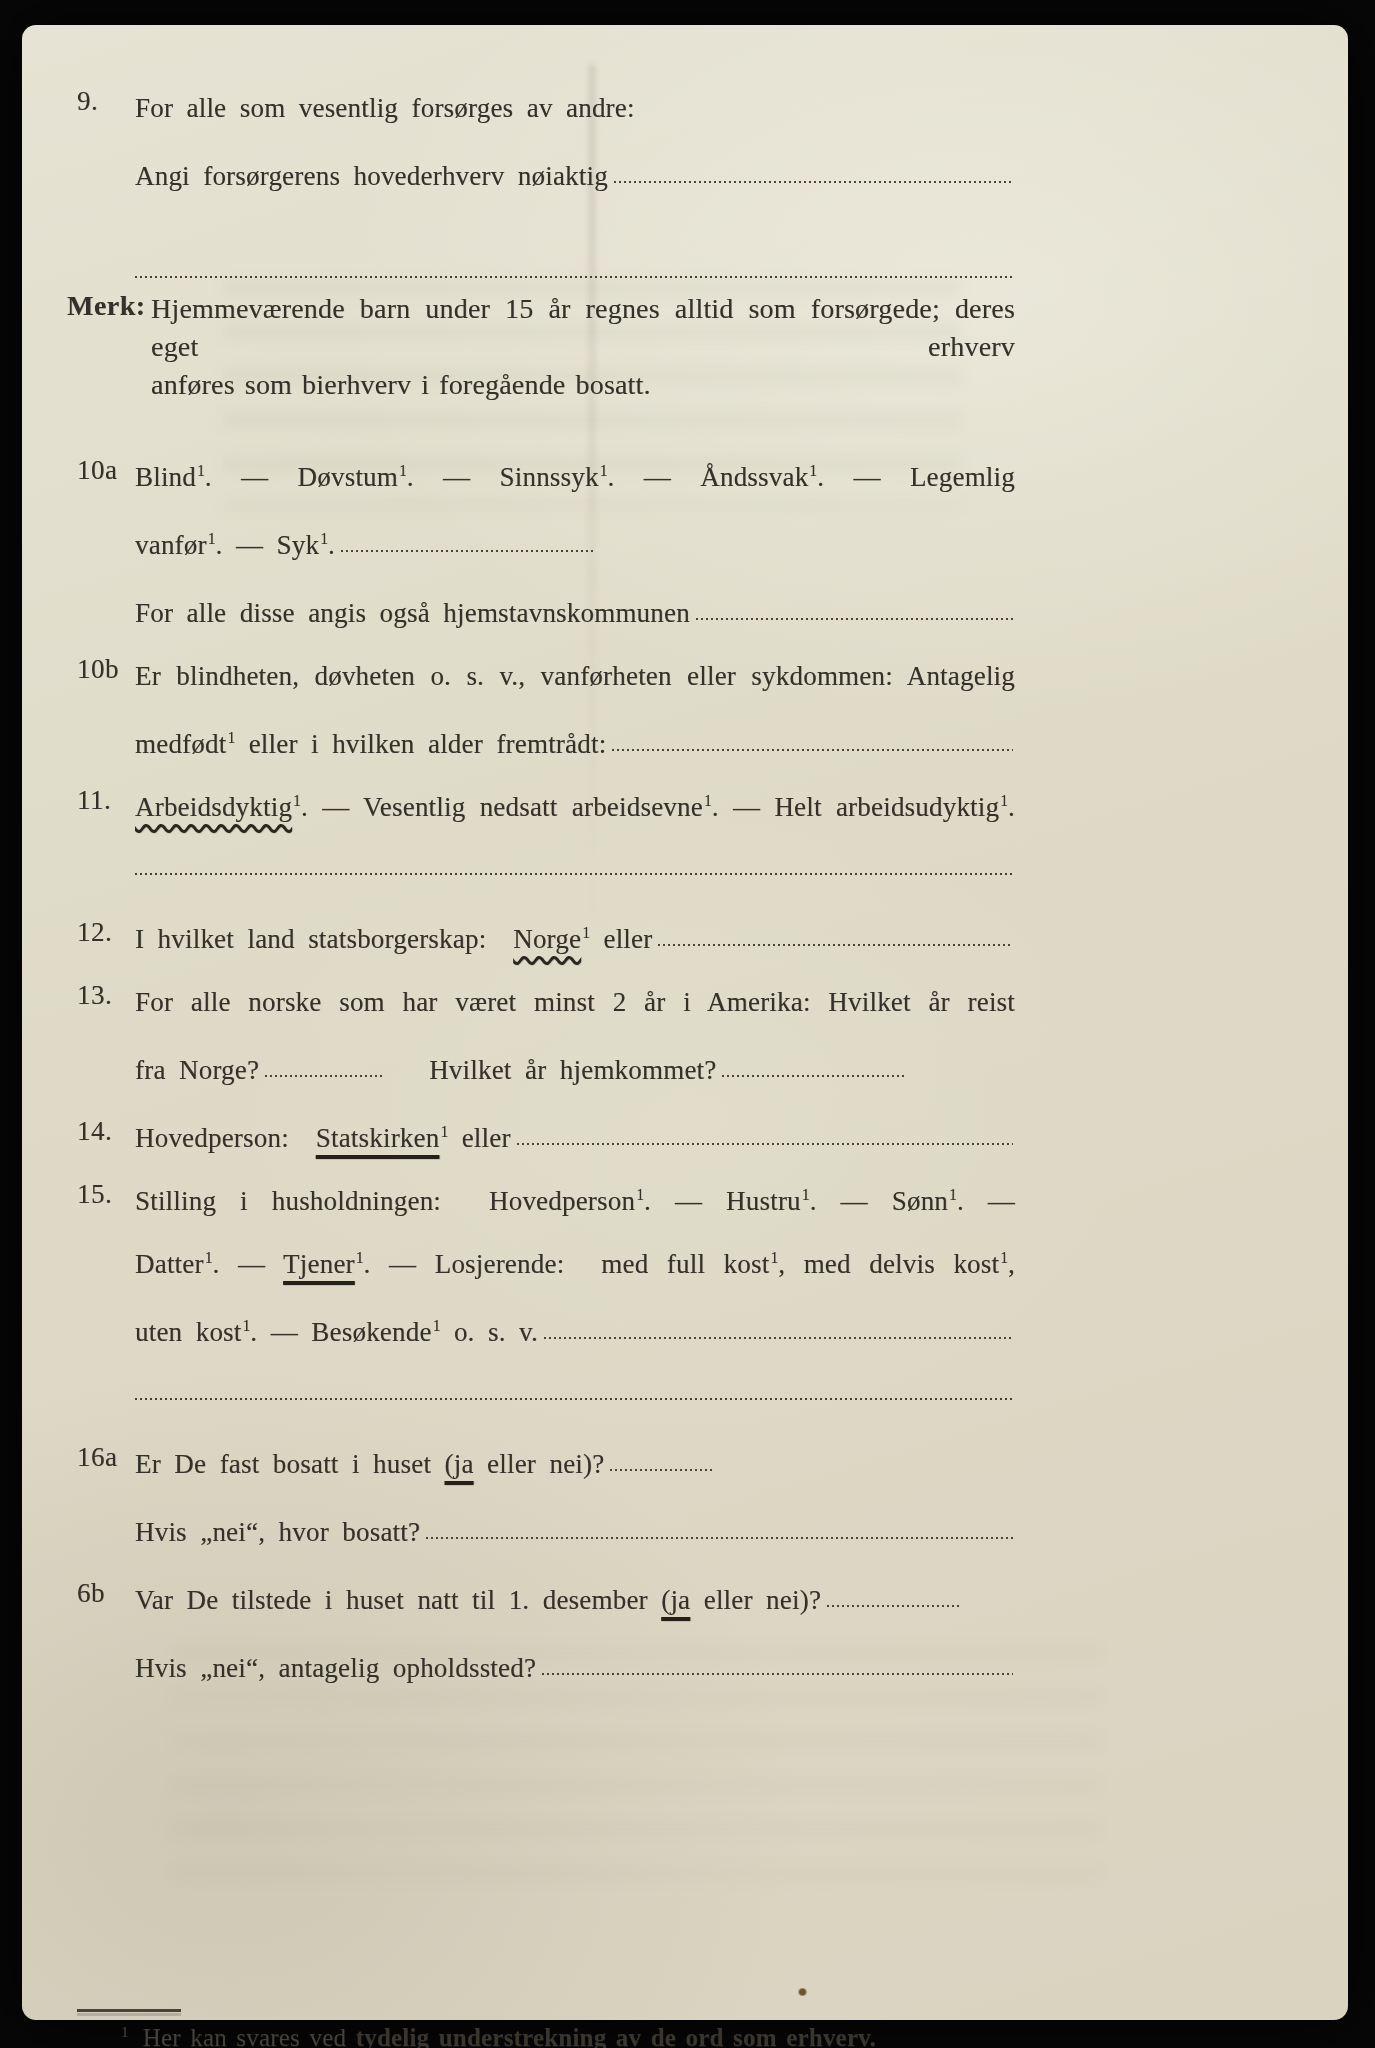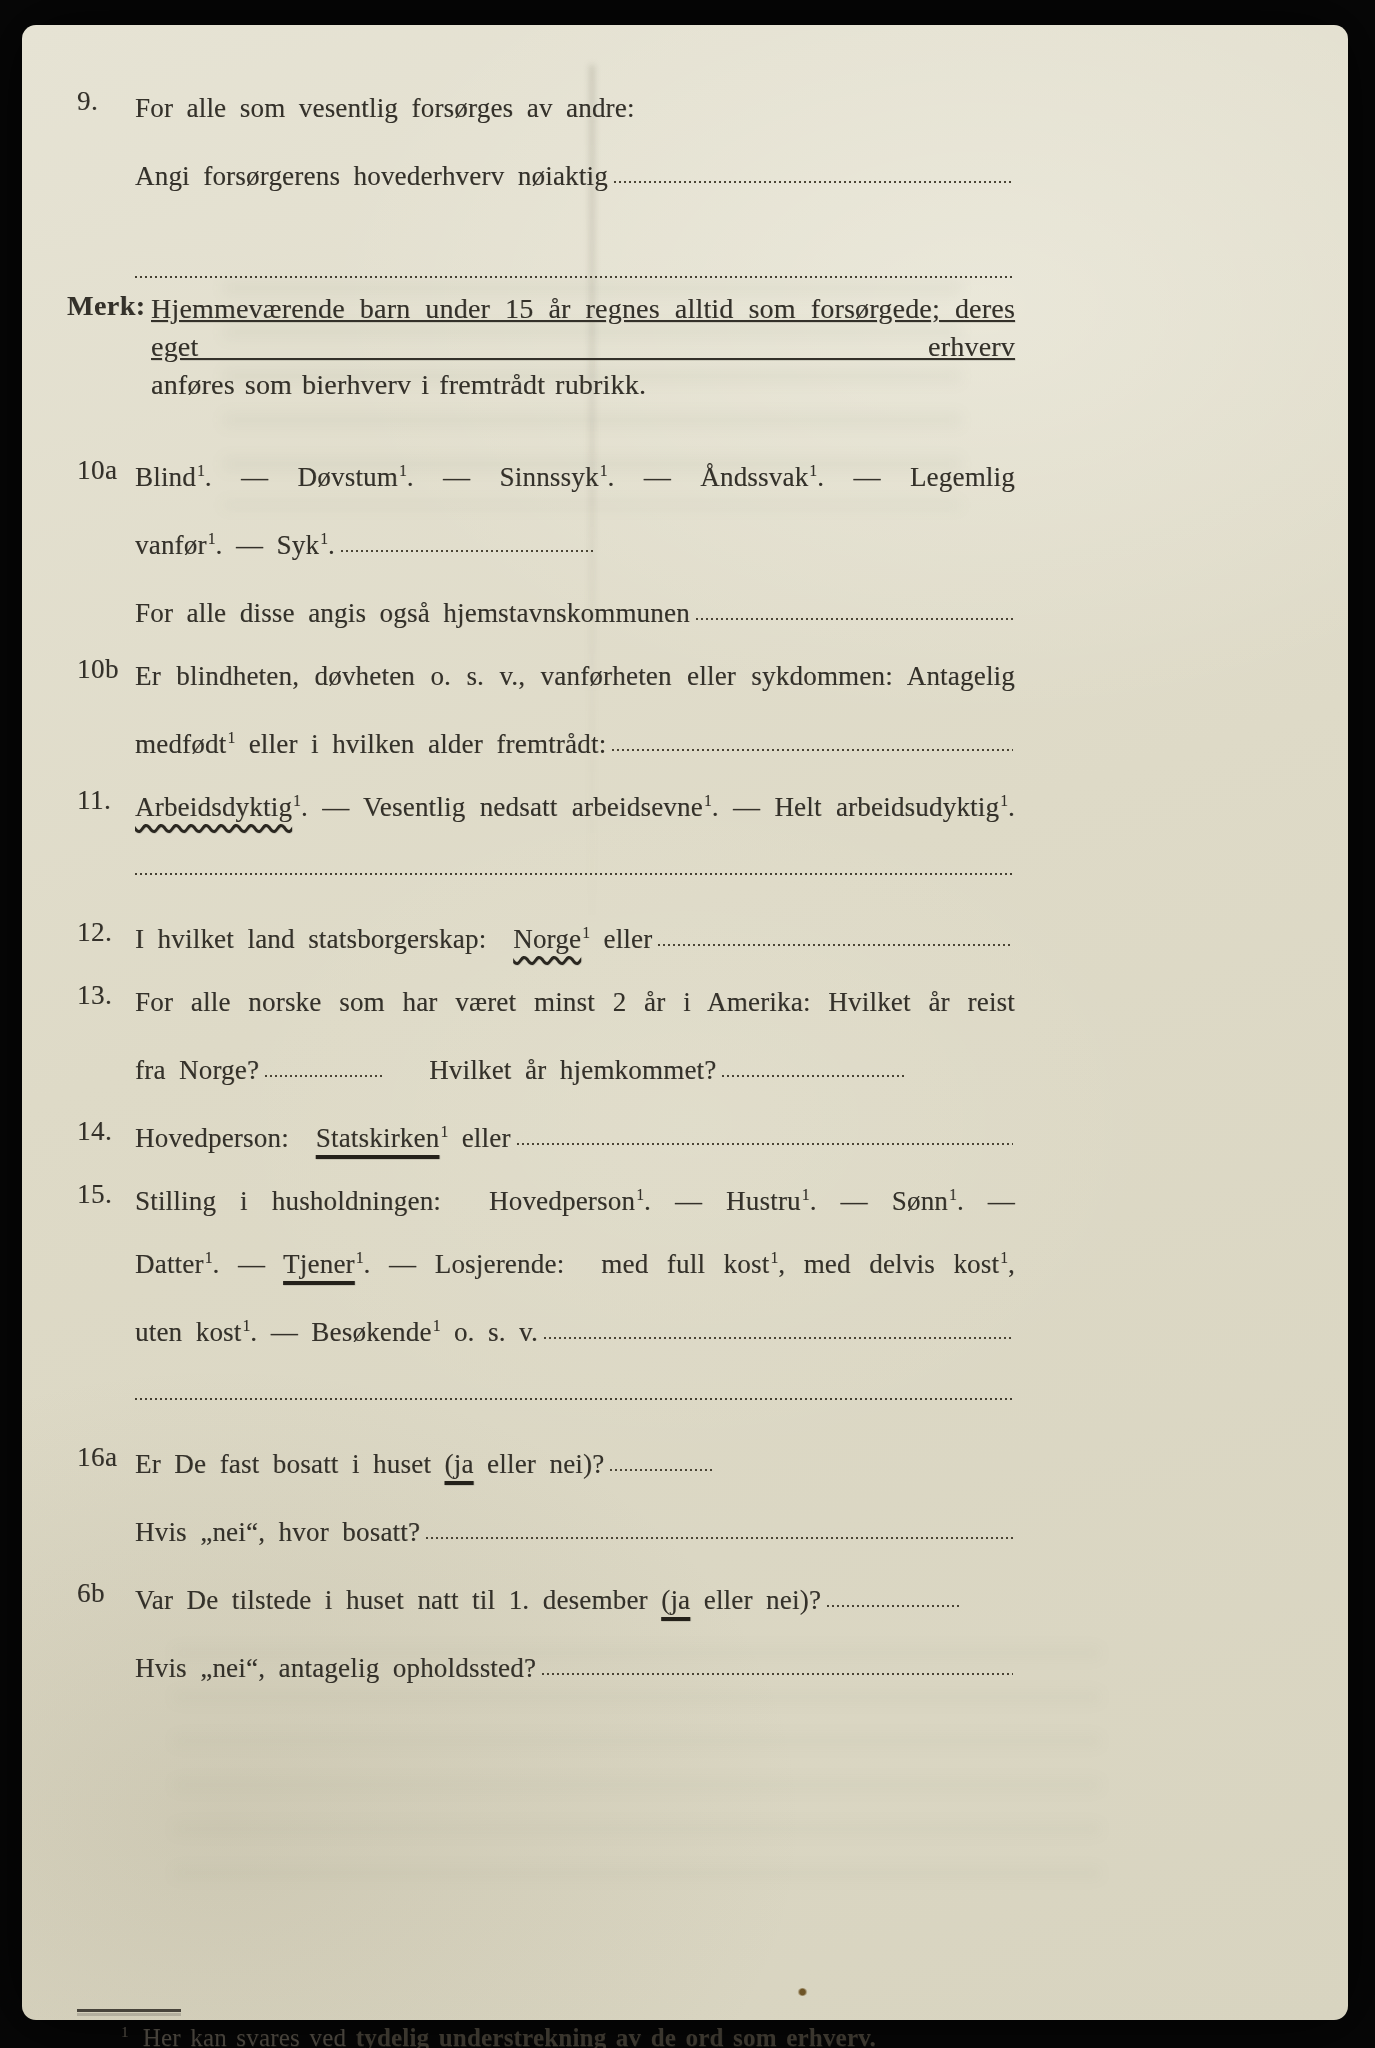--- a/index.html
+++ b/index.html
@@ -61,21 +61,21 @@
     text-decoration-color:#24211a;text-decoration-thickness:3.5px;text-underline-offset:8px;
   }
   .sep{
     height:2px;margin:50px 0 12px;
     background:repeating-linear-gradient(90deg,rgba(60,55,42,.95) 0 2px,transparent 2px 5px);
   }
   .sep--first{margin-top:84px;}
   .merk{position:relative;margin:6px 0 26px;font-size:28px;word-spacing:.1em;}
   .merk-label{position:absolute;left:-68px;top:0;font-weight:700;letter-spacing:.5px;}
   .merk-line{line-height:38px;padding-left:16px;}
-  .merk-line--justify{text-align:justify;text-align-last:justify;text-decoration:underline;}
+  .merk-line--justify{text-align:justify;text-align-last:justify;}
   .spacer{height:325px;}
   .footrule{
     width:104px;height:3px;margin:0 0 12px -58px;background:#47433a;
     box-shadow:0 4px 0 rgba(70,66,58,.22);
   }
   .footnote{
     margin:0 0 0 -14px;font-size:25px;color:#45413a;word-spacing:.12em;
   }
   .footnote sup{font-size:60%;vertical-align:super;margin-right:14px;}
   .footnote b{font-weight:700;color:#3a362e;}
@@ -98,21 +98,21 @@
         <div class="line">
           <div class="inner inner--flex">
             <span class="grp"><span>Angi forsørgerens hovederhverv nøiaktig</span></span>
             <span class="leader"></span>
           </div>
         </div>
         <div class="sep sep--first"></div>
         <div class="merk">
           <span class="merk-label">Merk:</span>
           <div class="merk-line merk-line--justify">Hjemmeværende barn under 15 år regnes alltid som forsørgede; deres eget erhverv</div>
-          <div class="merk-line">anføres som bierhverv i fremtrådt rubrikk.</div>
+          <div class="merk-line">anføres som bierhverv i foregående bosatt.</div>
         </div>
         <div class="line">
           <span class="num">10a</span>
           <div class="inner inner--justify"><span class="grp"><span>Blind</span><sup class="fnref">1</sup><span>. — Døvstum</span><sup class="fnref">1</sup><span>. — Sinnssyk</span><sup class="fnref">1</sup><span>. — Åndssvak</span><sup class="fnref">1</sup><span>. — Legemlig</span></span></div>
         </div>
         <div class="line">
           <div class="inner inner--flex">
             <span class="grp"><span>vanfør</span><sup class="fnref">1</sup><span>. — Syk</span><sup class="fnref">1</sup><span>.</span></span>
             <span class="leader leader--fixed" style="width: 255px;"></span>
           </div>

